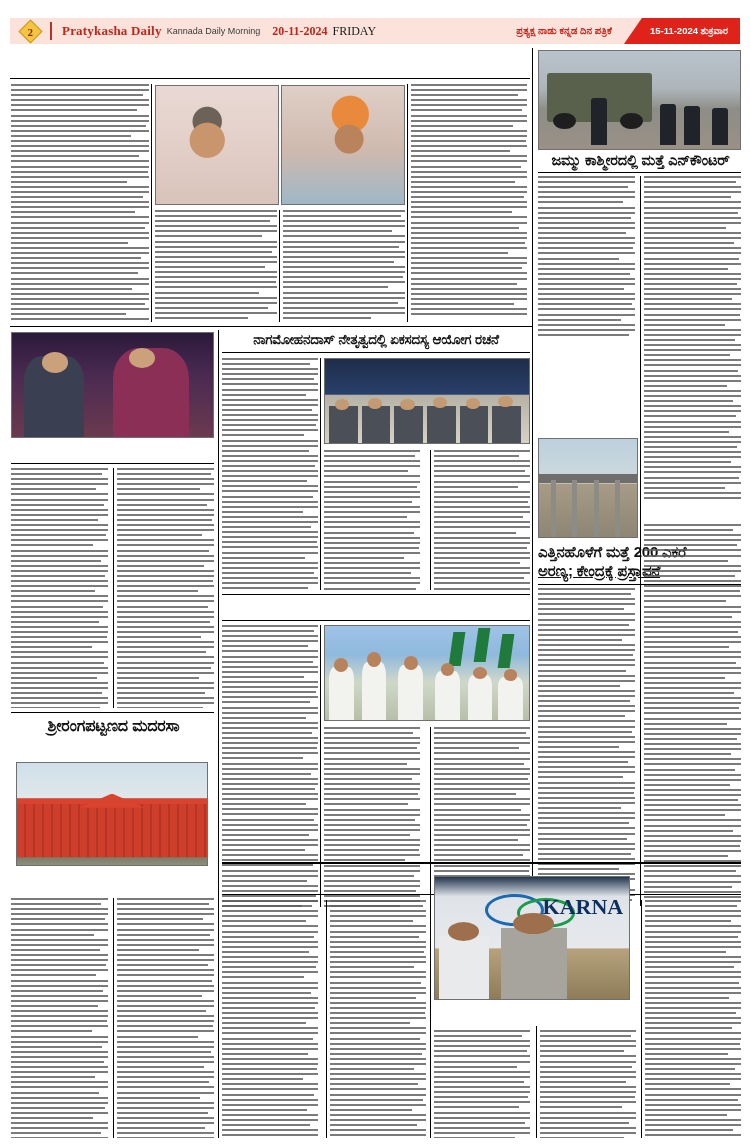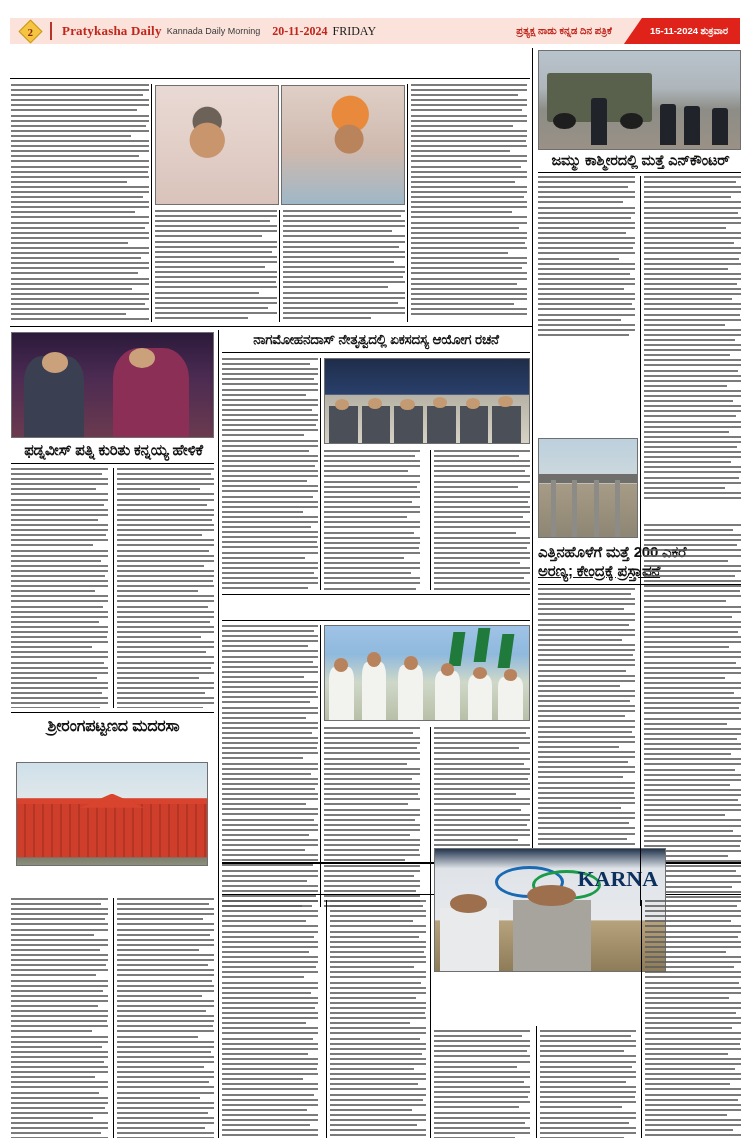--- a/index.html
+++ b/index.html
@@ -617,21 +617,20 @@
   </div>
 
   <div class="hrule" style="left:10px; top:326px; width:522px;"></div>
 
   <div class="photo sc-dais" style="left:11px; top:332px; width:203px; height:106px;">
     <div class="p1"></div>
       <div class="p2"></div>
     <div class="face" style="left:15%; top:18%;"></div>
     <div class="face" style="left:58%; top:14%;"></div>
   </div>
-  <div class="hl-black" style="position:absolute; left:11px; top:442px; width:205px; font-size:15px; text-align:center;">ಫಡ್ನವೀಸ್ ಪತ್ನಿ ಕುರಿತು ಕನ್ನಯ್ಯ ಹೇಳಿಕೆ</div>
   <div class="hrule" style="left:11px; top:463px; width:203px;"></div>
 
   <div class="body-col" style="left:11px; top:468px; width:97px; height:240px;">
     <div class="tline" style="width:100%"></div>
       <div class="tline" style="width:94%"></div>
     <div class="tline" style="width:100%"></div>
       <div class="tline" style="width:100%"></div>
     <div class="tline" style="width:88%"></div>
       <div class="tline" style="width:100%"></div>
     <div class="tline" style="width:100%"></div>
@@ -1226,21 +1225,21 @@
       <div class="tline" style="width:97%"></div>
     <div class="tline" style="width:100%"></div>
       <div class="tline" style="width:85%"></div>
     <div class="tline" style="width:100%"></div>
       <div class="tline" style="width:100%"></div>
     <div class="tline" style="width:91%"></div>
       <div class="tline" style="width:100%"></div>
     <div class="tline" style="width:100%"></div>
   </div>
 
-  <div class="photo sc-press" style="left:434px; top:848px; width:232px; height:124px;">
+  <div class="photo sc-press" style="left:434px; top:876px; width:196px; height:124px;">
     <div class="rings"></div>
     <div class="karna">KARNA</div>
     <div class="pers" style="left:2%; width:26%; height:52%;">
         <i></i>
       </div>
     <div class="pers" style="left:34%; width:34%; height:58%; background:#a6a49c;">
         <i></i>
       </div>
   </div>
 

